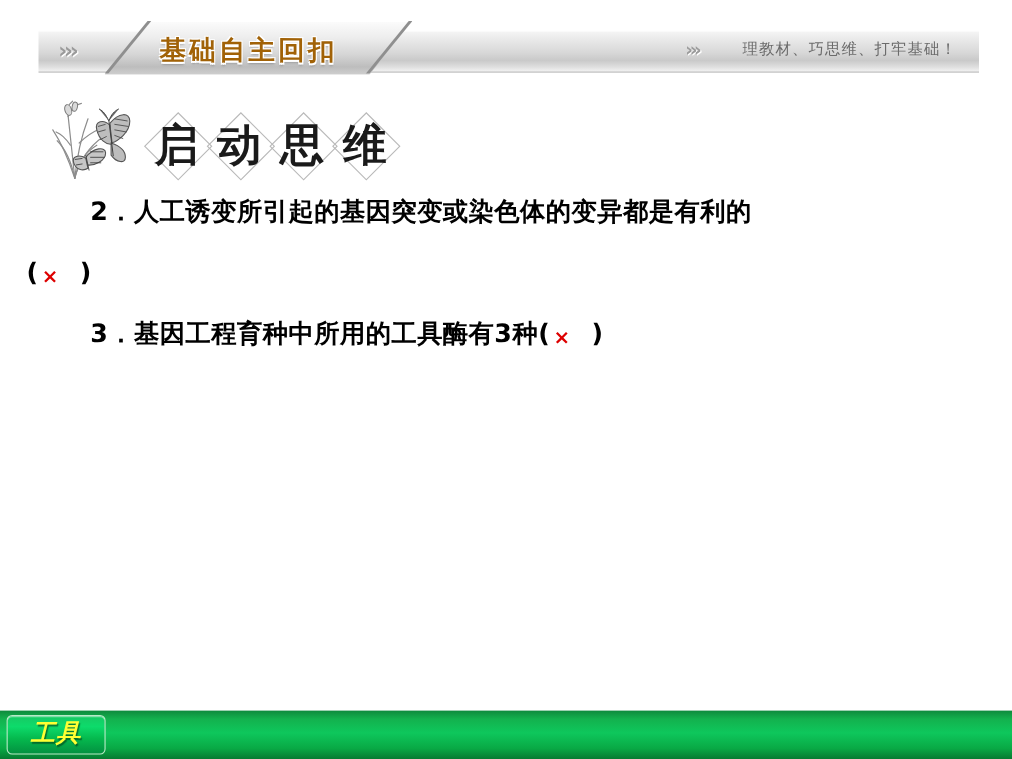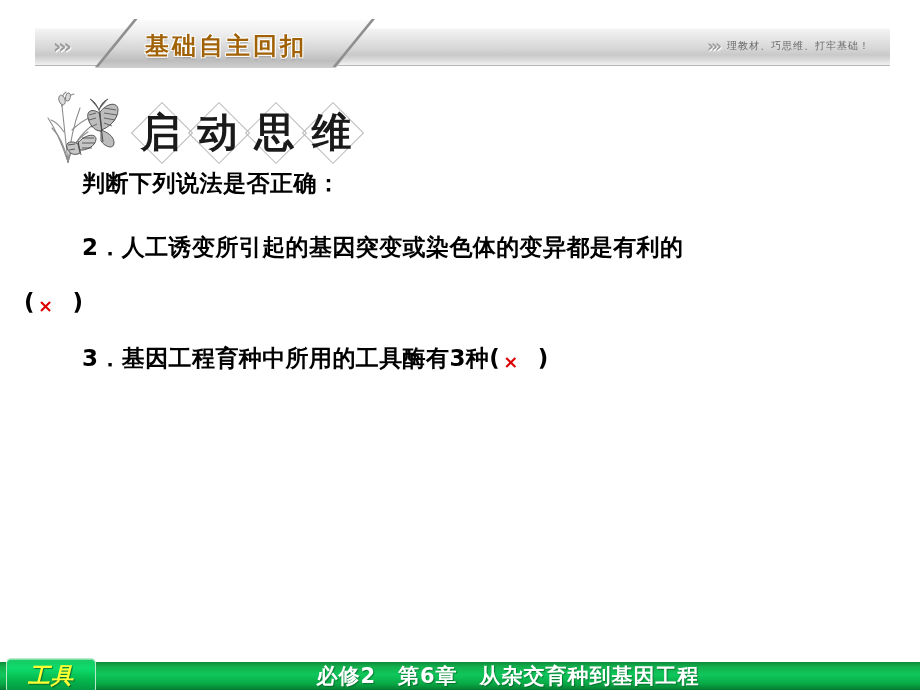--- a/index.html
+++ b/index.html
@@ -99,26 +99,27 @@
   }
   .banner-chev-right {
     font-size: 17px;
     line-height: 20px;
     letter-spacing: -3px;
     color: #9b9b9b;
     font-weight: bold;
     text-shadow: 1px 1px 0 #ffffff;
   }
   .banner-tagline {
-    font-size: 10px;
+    font-size: 14px;
     line-height: 20px;
     color: #6b6b6b;
     letter-spacing: 1px;
     white-space: nowrap;
-    font-family: Liberation Serif, serif;
+    font-family: Liberation Mono, monospace;
+    margin-left: 32px;
   }
 
   
   .heading-row {
     position: absolute;
     left: 38px;
     top: 84px;
     display: flex;
     align-items: flex-end;
     height: 80px;
@@ -217,21 +218,21 @@
   }
   .paren { font-weight: bold; }
   .gap { display: inline-block; width: 16px; }
 
   
   .footer {
     position: absolute;
     left: 0;
     bottom: 0;
     width: 920px;
-    height: 28px;
+    height: 44px;
     background: linear-gradient(to bottom,
       #0e8a3c 0%, #13b24e 18%, #0ec75c 46%, #09a945 78%, #067a31 100%);
     display: flex;
     align-items: center;
   }
   .footer-btn {
     height: 34px;
     border-radius: 5px;
     background: linear-gradient(to bottom,
       #17c963 0%, #0ddb6b 28%, #05b94e 60%, #039140 100%);
@@ -344,30 +345,28 @@
         <span>思</span>
       </div>
     <div class="heading-char">
         <span>维</span>
       </div>
   </div>
 </div>
 
 <div class="content">
 
-  <div class="q-prompt">判断下列说法是否正确：</div>
 
 
   <div class="q-item"><span>2．</span><span>人工诱变所引起的基因突变或染色体的变异都是有利的</span></div>
   <div class="q-cont"><span class="paren">(</span><span class="mark-cross">×</span><span class="gap"></span><span class="paren">)</span></div>
 
   <div class="q-item nowrap"><span>3．</span><span>基因工程育种中所用的工具酶有3种</span><span class="paren">(</span><span class="mark-cross">×</span><span class="gap"></span><span class="paren">)</span></div>
 
 
 
 </div>
 
 <div class="footer">
   <div class="footer-btn footer-btn-left">
     <span>工具</span>
   </div>
-  <div class="footer-center">必修2　第6章　从杂交育种到基因工程</div>
 </div>
 
 </body></html>

